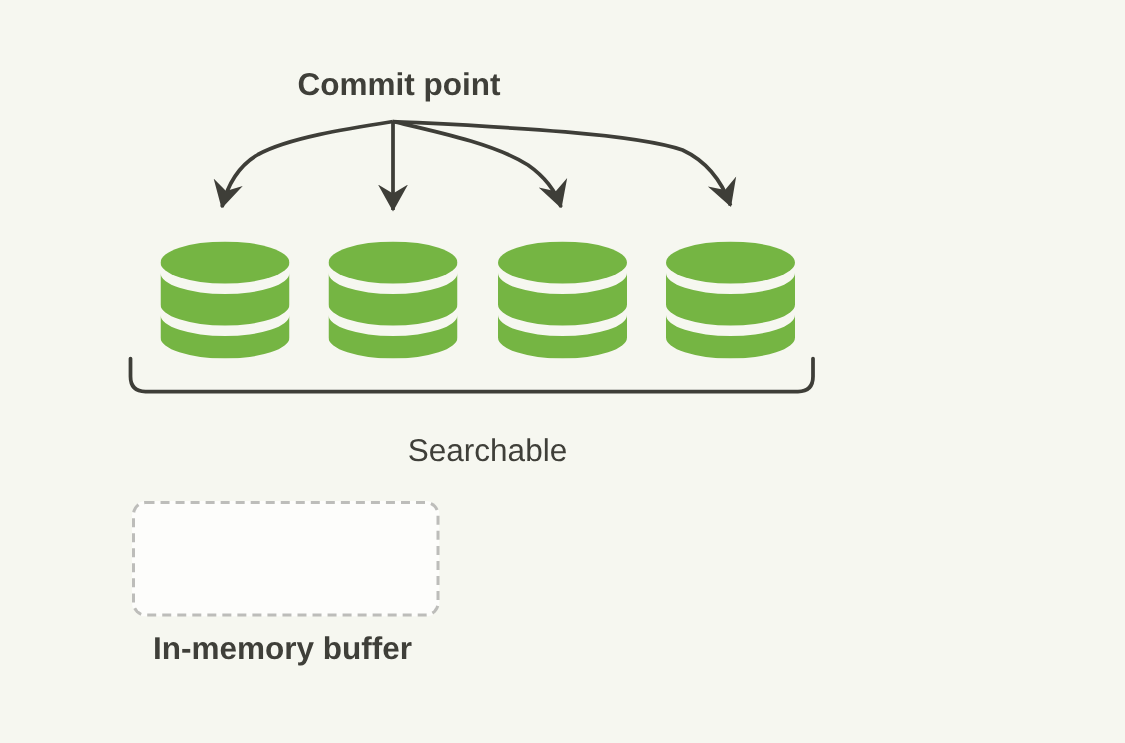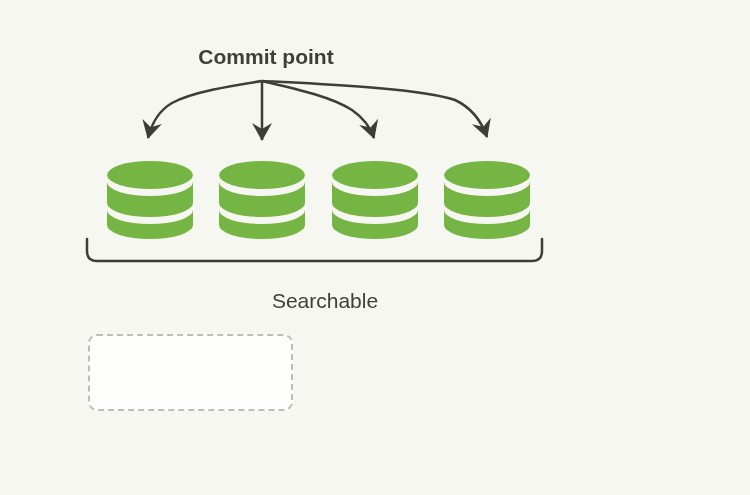--- a/index.html
+++ b/index.html
@@ -75,14 +75,15 @@
     <ellipse cx="43" cy="14" rx="43" ry="14"></ellipse>
     <path d="M0 21 A43 14 0 0 0 86 21 L86 42 A43 14 0 0 1 0 42 Z"></path>
     <path d="M0 49 A43 14 0 0 0 86 49 L86 64 A43 14 0 0 1 0 64 Z"></path>
   </svg>
     </div>
 
   <div class="lbl lbl-searchable">Searchable</div>
 
   <div class="buffer-box"></div>
 
+  <div class="lbl lbl-buffer">In-memory buffer</div>
 
 </div>
 
 </body></html>

